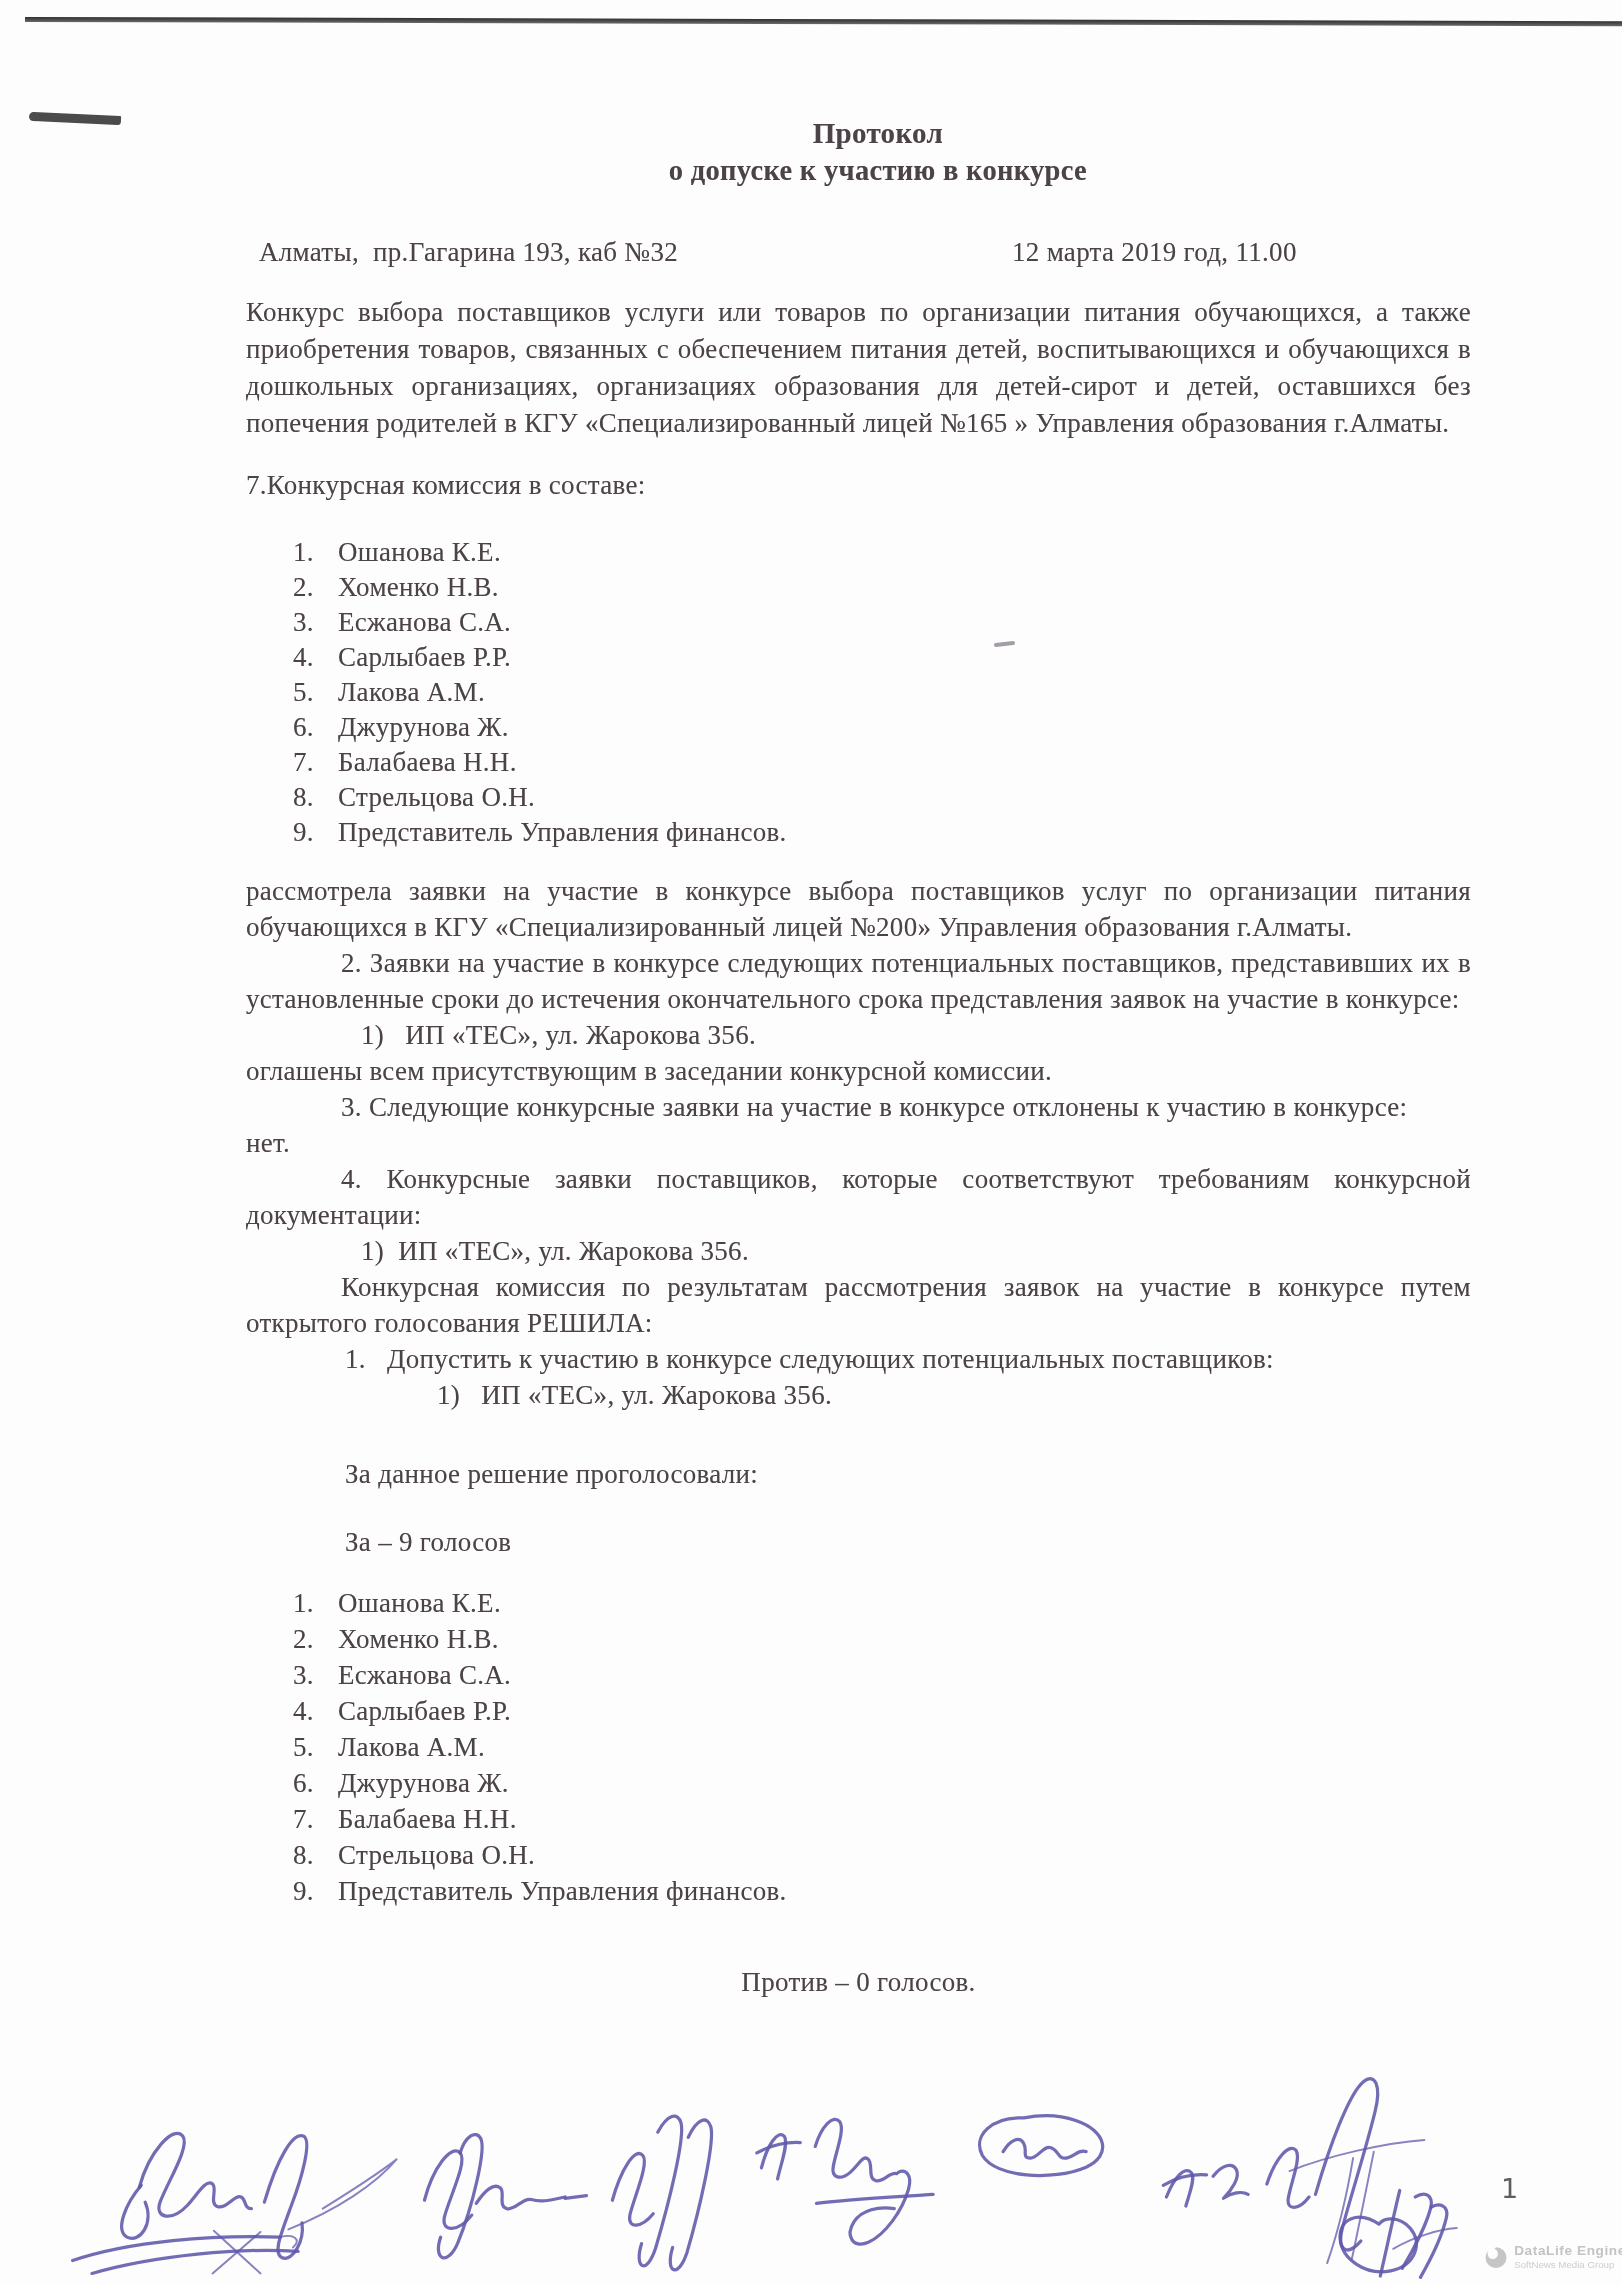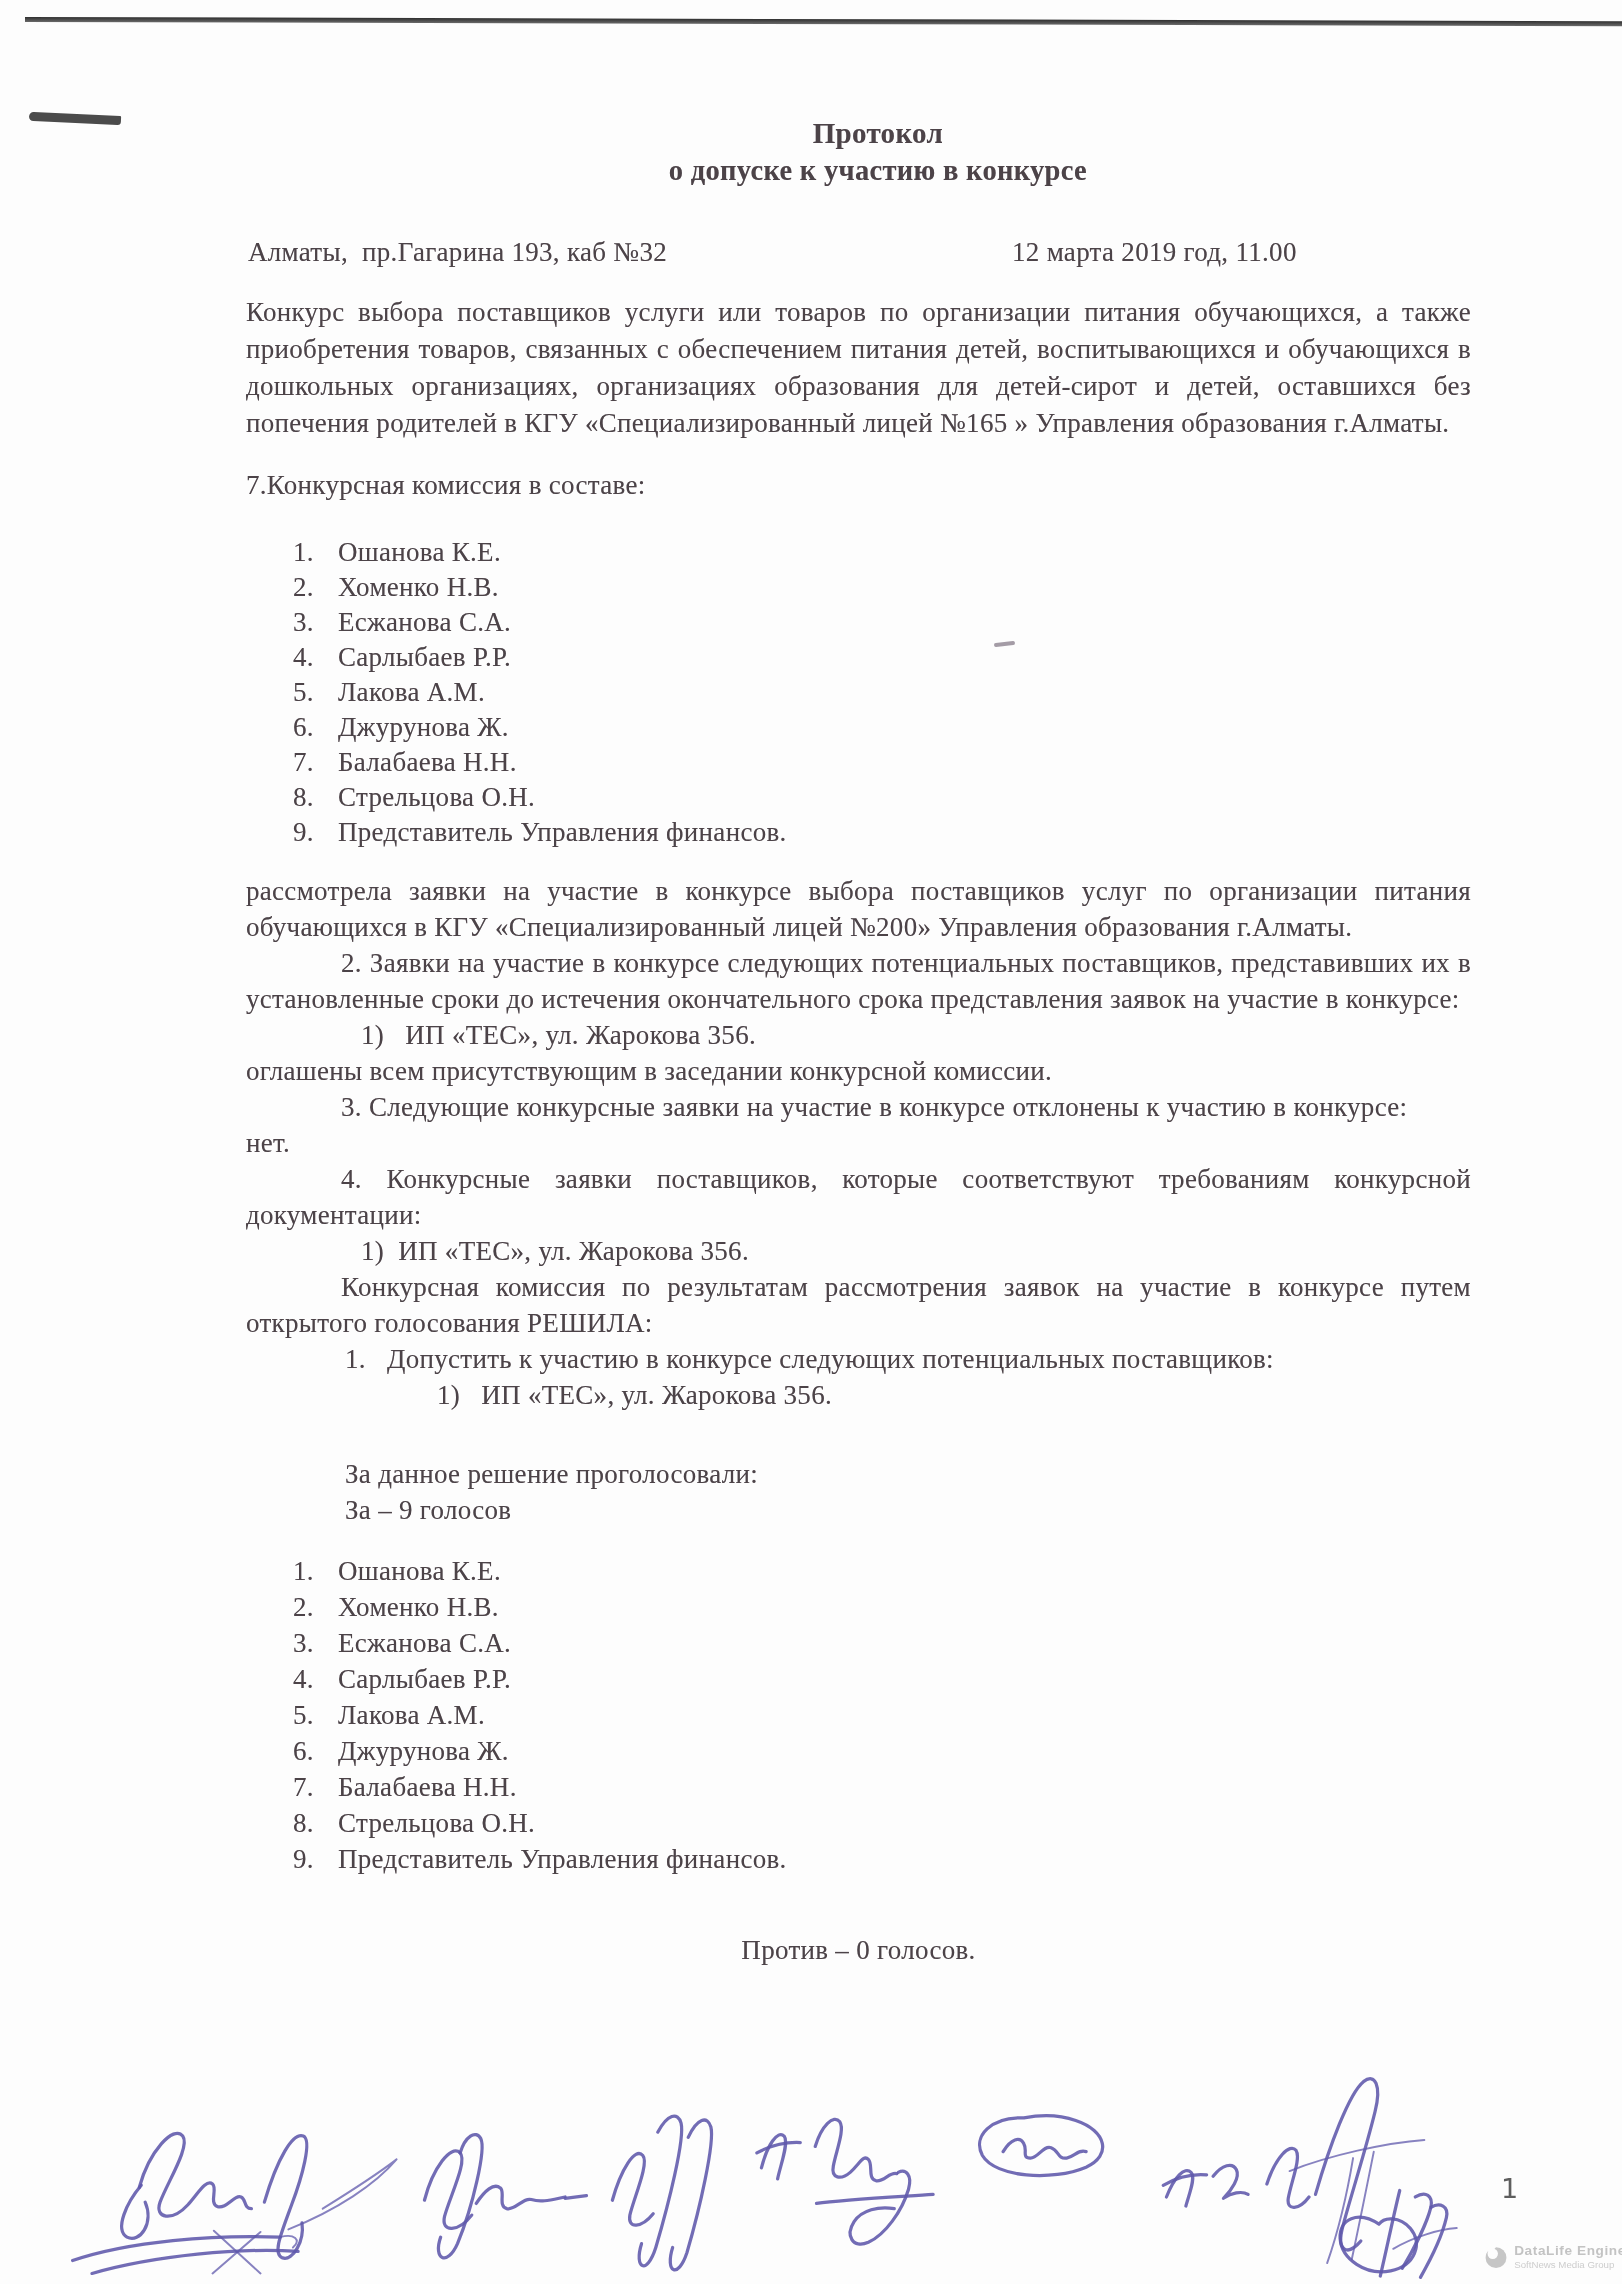--- a/index.html
+++ b/index.html
@@ -32,36 +32,36 @@
   .content {
     position:absolute; left:246px; top:0; width:1225px;
     font-size:27px; line-height:36px;
     letter-spacing:0.3px;
     text-shadow:0 0 0.6px rgba(84,74,80,.35);
   }
   .title-block { padding-top:115px; text-align:center; position:relative; left:19.4px; }
   .title-main { font-weight:bold; font-size:29px; line-height:37px; }
   .title-sub  { font-weight:bold; font-size:28.5px; line-height:37px; }
   .meta-row { position:relative; margin-top:45px; height:37px; line-height:37px; white-space:pre; }
-  .meta-place { position:absolute; left:2px; top:0; }
+  .meta-place { position:absolute; left:13px; top:0; }
   .meta-date  { position:absolute; left:766px; top:0; }
   .p { text-align:justify; }
   .p-intro { margin-top:23px; line-height:37px; }
   .heading { margin-top:24.6px; }
   ol.name-list { margin-top:32px; list-style:none; counter-reset:m; }
   ol.name-list li { counter-increment:m; line-height:35px; }
   ol.name-list li::before { content:counter(m) "."; display:inline-block; width:45px; margin-left:47px; }
   ol.voter-list li { line-height:36px; }
   .p-reviewed { margin-top:23px; }
   .ti { text-indent:95px; }
   .sub-a { padding-left:115px; white-space:pre; }
   .sub-b { padding-left:191px; white-space:pre; }
   .dec   { padding-left:99px; white-space:pre; }
   .voted-heading { margin-top:43px; }
-  .votes-for { }
+  .votes-for { margin-top:32px; }
   ol.voter-list { margin-top:25px; }
   .votes-against { margin-top:55px;text-align:center; }
   
   .sig-layer { position:absolute; left:0; top:0; width:1622px; height:2284px; pointer-events:none; }
   .sig-layer path { fill:none; stroke:#5f58ab; stroke-width:5; stroke-linecap:round; stroke-linejoin:round; opacity:.88; }
   .sig-layer path.thin { stroke-width:3; opacity:.75; }
   
   .page-number {
     position:absolute; left:1501px; top:2173px;
     font-family:"DejaVu Sans",sans-serif;

